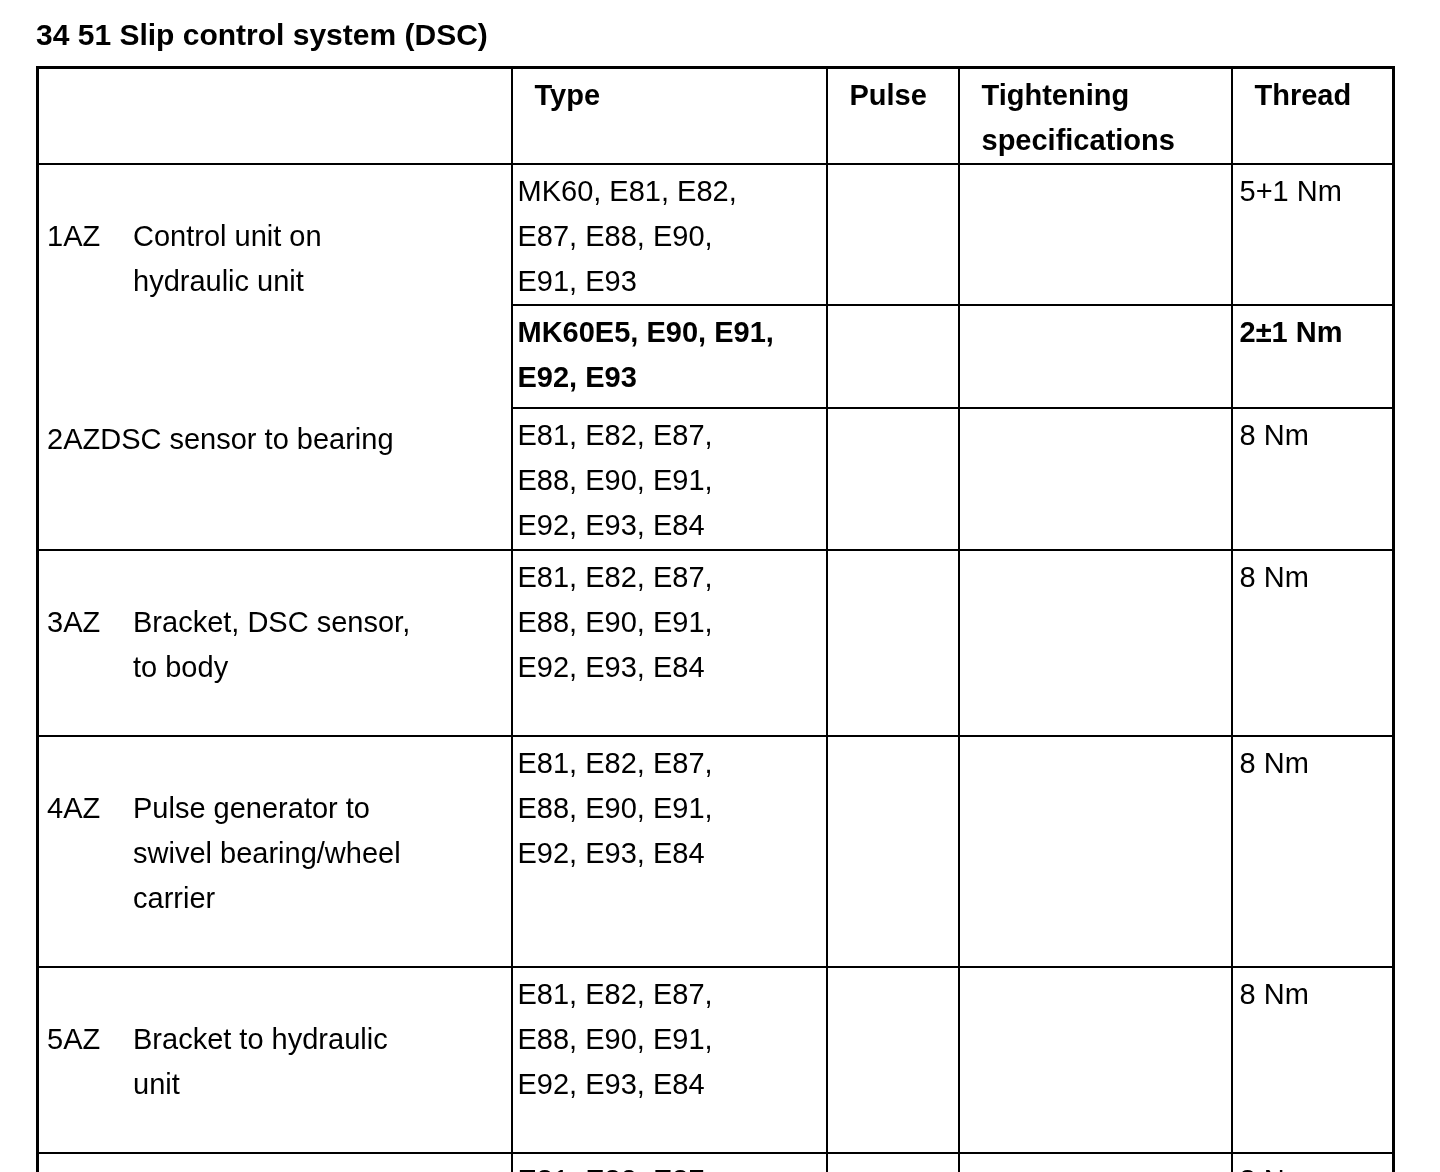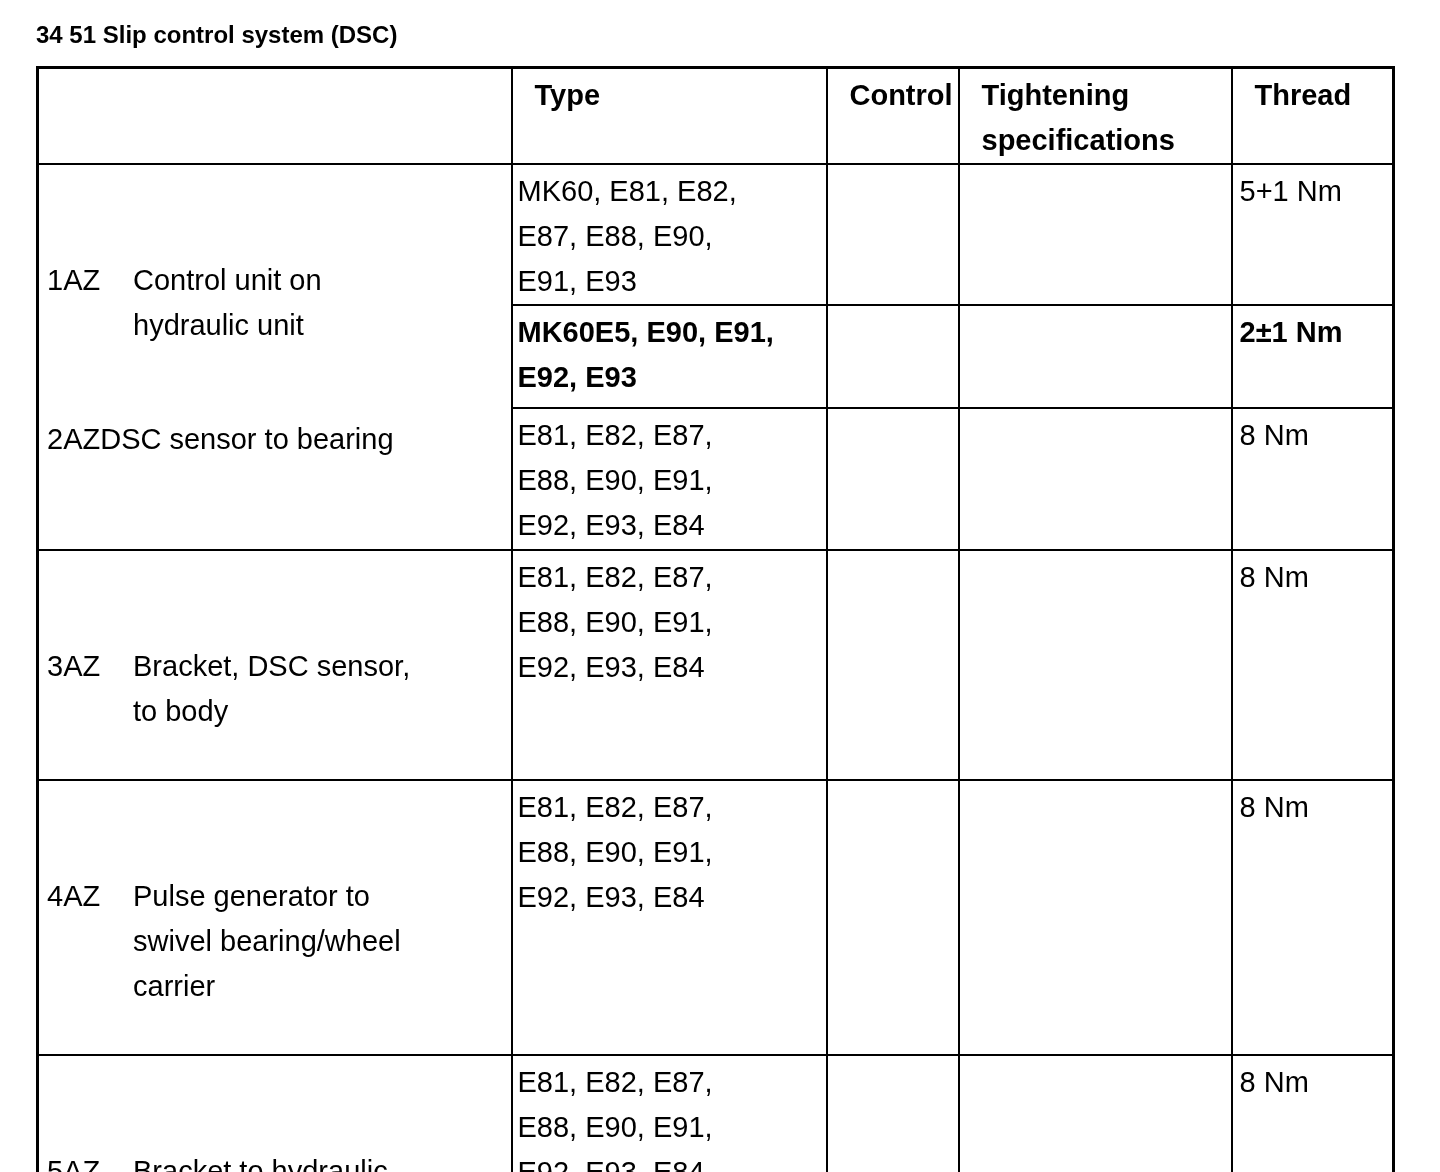--- a/index.html
+++ b/index.html
@@ -7,21 +7,21 @@
     width:1440px; height:1172px;
     background:#ffffff;
     color:#000000;
     font-family:"Liberation Sans", sans-serif;
     position:relative;
     overflow:hidden;
   }
   .page-title {
     position:absolute;
     left:36px; top:18px;
-    font-size:24px;
+    font-size:30px;
     font-weight:bold;
     line-height:34px;
     white-space:nowrap;
   }
   table.spec-table {
     position:absolute;
     left:36px; top:66px;
     width:1356px;
     border-collapse:collapse;
     table-layout:fixed;
@@ -37,21 +37,21 @@
     white-space:pre-line;
     overflow:hidden;
   }
   .spec-table th {
     font-weight:bold;
     padding-left:22px;
   }
   .spec-table th.th-empty { padding-left:8px; }
   .cell-type   { padding-left:5px !important; }
   .cell-measure{ padding-left:7px !important; }
-  .entry { display:flex; align-items:flex-start;margin-top:44px; }
+  .entry { display:flex; align-items:flex-start; }
   .entry .code { flex:0 0 86px; width:86px; white-space:nowrap; }
   .entry .desc { flex:1 1 auto; white-space:pre-line; }
   td.merged { position:relative; }
   .entry-abs {
     position:absolute;
     top:252px; left:8px; right:2px;
     display:flex; align-items:flex-start;
   }
 </style>
 </head>
@@ -64,21 +64,21 @@
     <col style="width:474px">
     <col style="width:315px">
     <col style="width:132px">
     <col style="width:273px">
     <col style="width:162px">
   </colgroup>
   <thead>
     <tr style="height:94px;">
       <th class="th-empty"></th>
       <th>Type</th>
-      <th>Control</th>
+      <th>Pulse</th>
       <th>Tightening
 specifications</th>
       <th>Thread</th>
     </tr>
   </thead>
   <tbody>
     <tr style="height:140px;">
       <td class="merged" rowspan="3">
         <div class="entry">
           <span class="code">1AZ</span>

